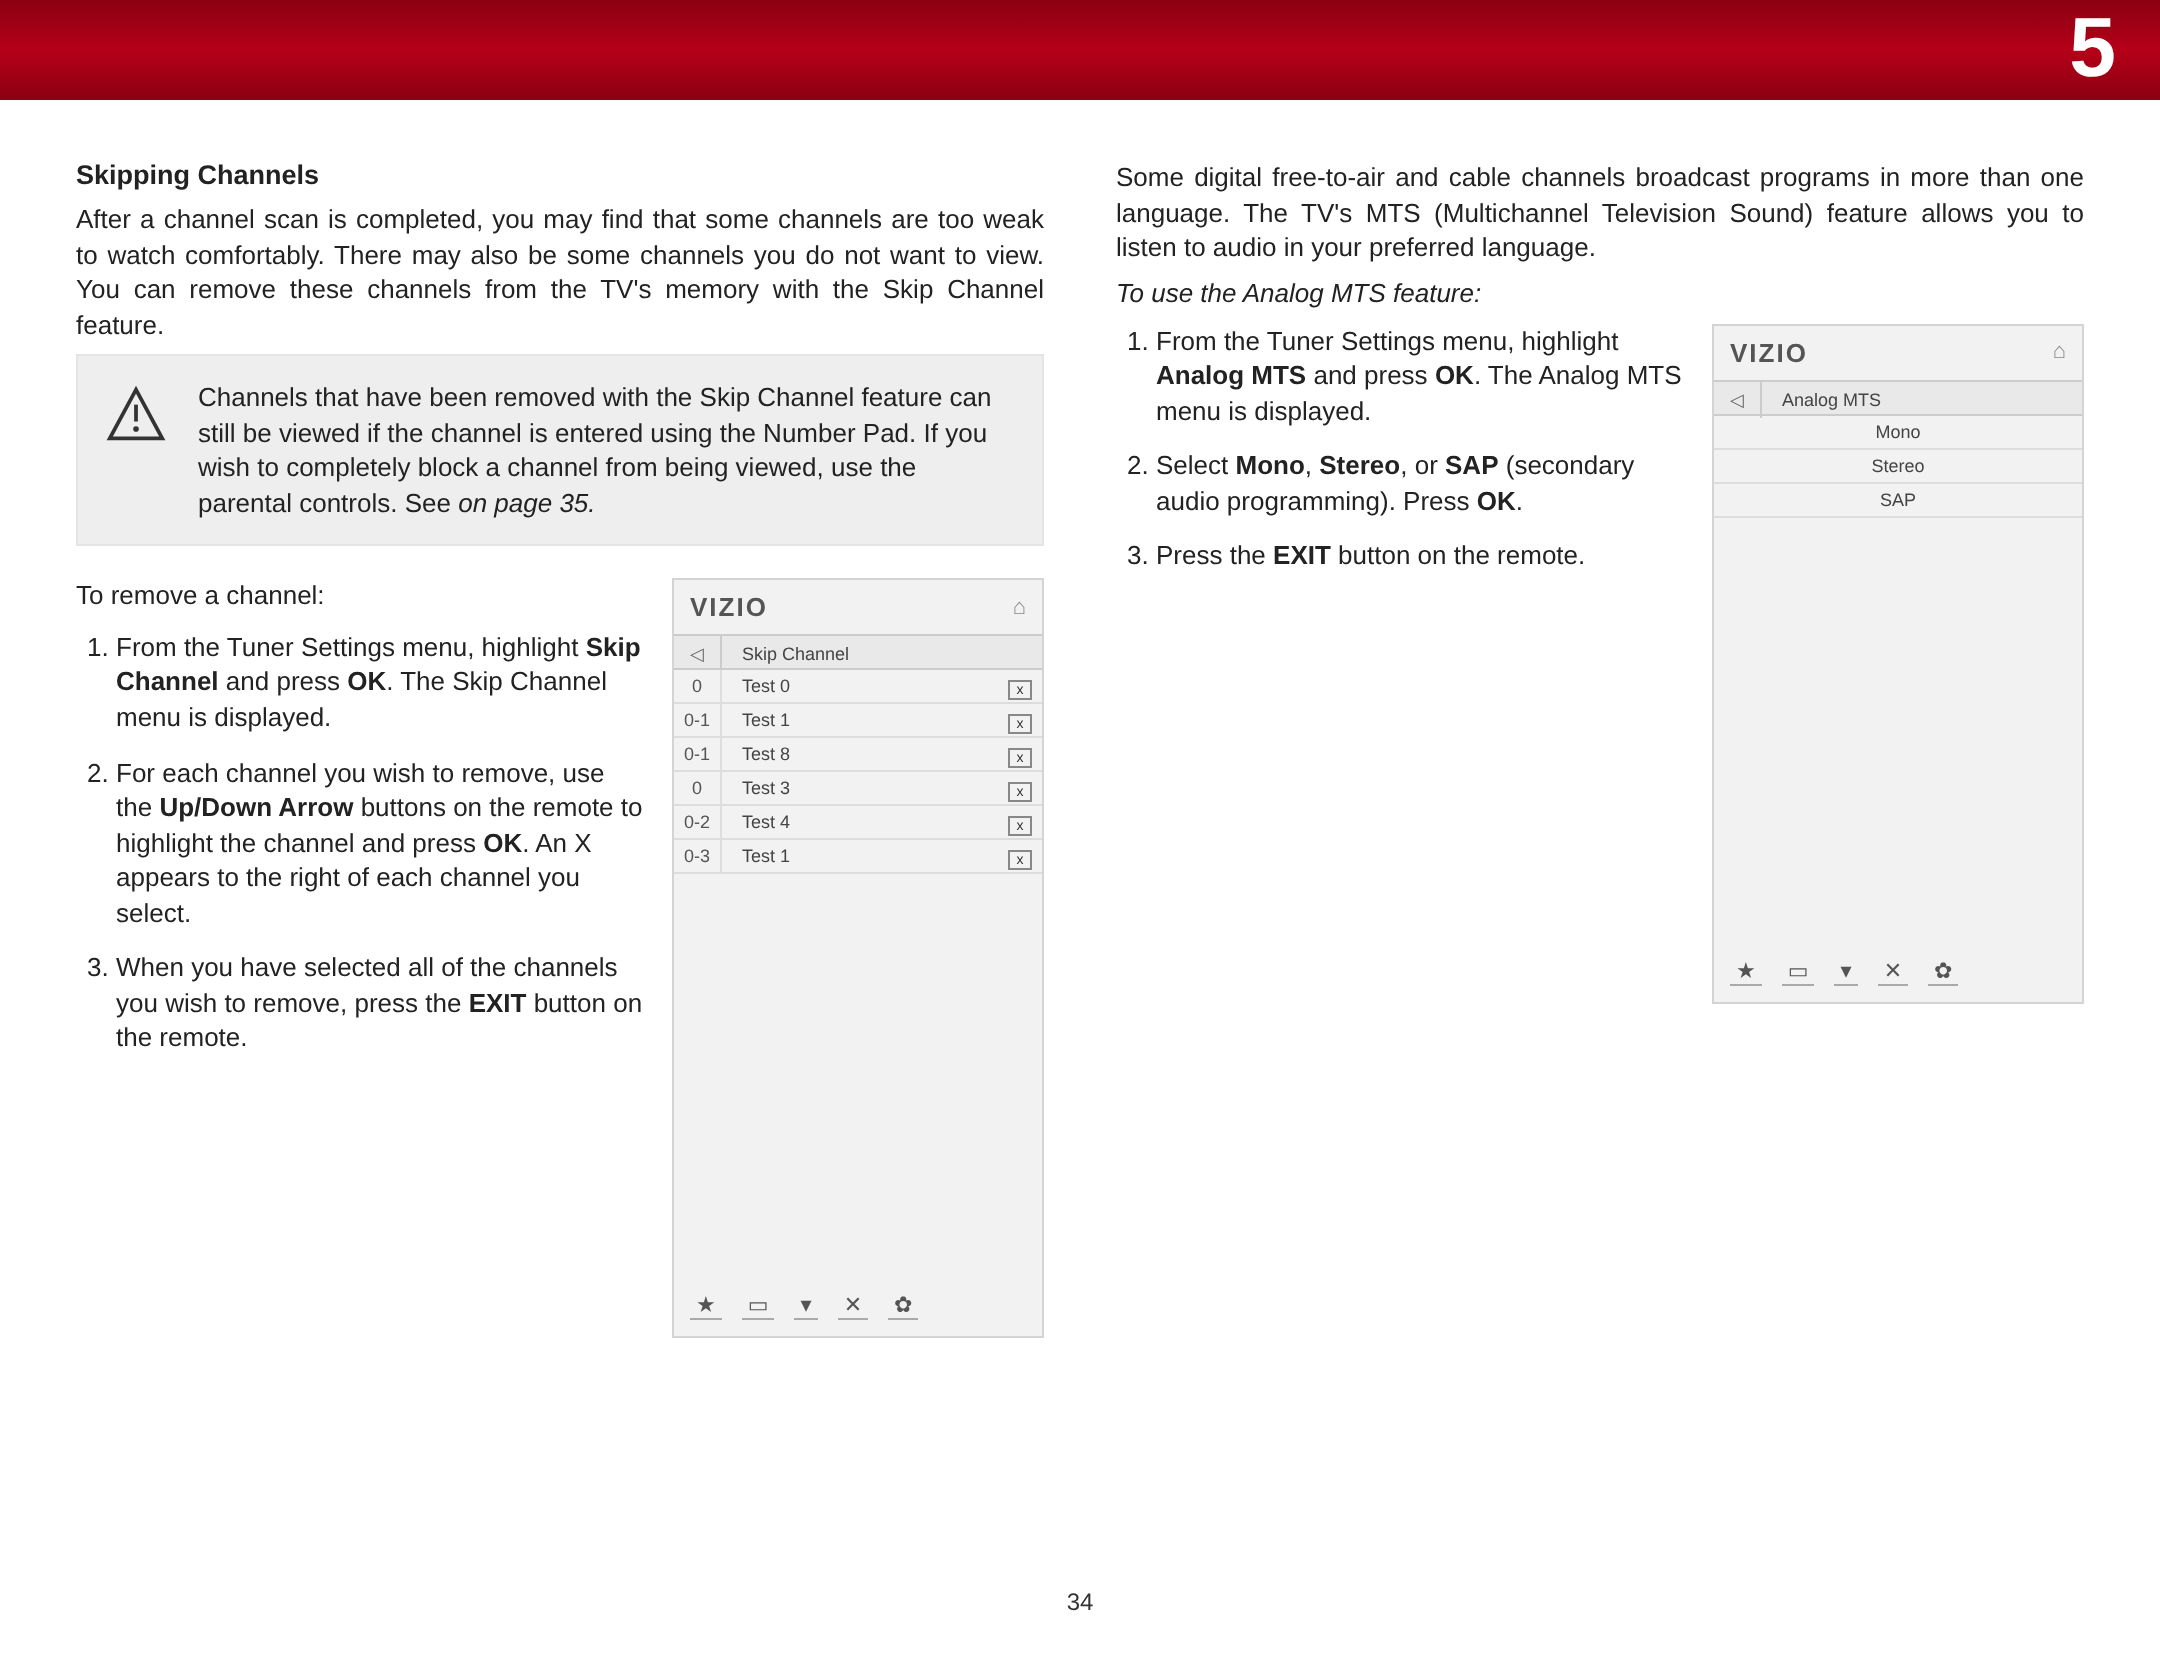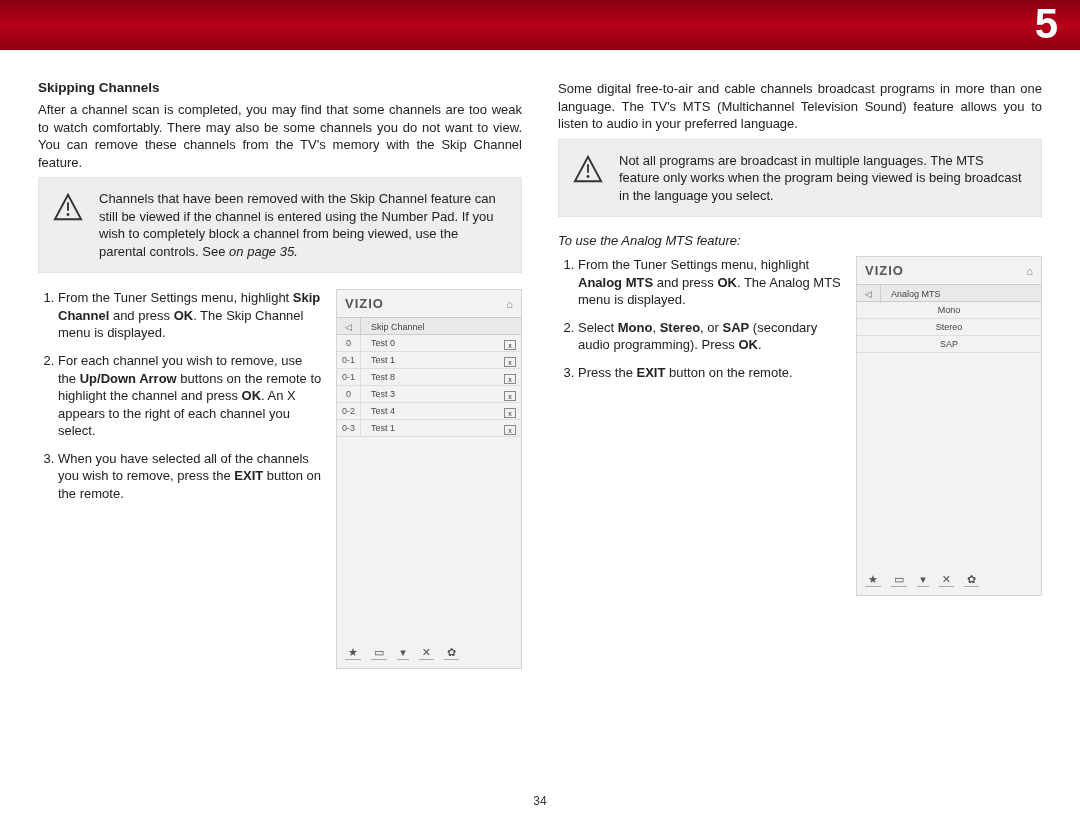--- a/index.html
+++ b/index.html
@@ -204,20 +204,21 @@
             <line x1="16" y1="11" x2="16" y2="20" stroke="#333" stroke-width="2"></line>
             <circle cx="16" cy="24" r="1.5" fill="#333"></circle>
           </svg>
       </span>
       <span>Channels that have been removed with the Skip Channel feature can still be viewed if the channel is entered using the Number Pad. If you wish to completely block a channel from being viewed, use the parental controls. See</span>
       <span class="it"> on page 35.</span>
     </div>
 
     <div class="instruct-row">
       <div class="instruct-text">
+        <p class="intro">To remove a channel:</p>
         <ol>
           <li>
             <span>From the Tuner Settings menu, highlight </span><b>Skip Channel</b><span> and press </span><b>OK</b><span>. The Skip Channel menu is displayed.</span>
           </li>
           <li>
             <span>For each channel you wish to remove, use the </span><b>Up/Down Arrow</b><span> buttons on the remote to highlight the channel and press </span><b>OK</b><span>. An X appears to the right of each channel you select.</span>
           </li>
           <li>
             <span>When you have selected all of the channels you wish to remove, press the </span><b>EXIT</b><span> button on the remote.</span>
           </li>
@@ -272,30 +273,20 @@
           <span>✕</span>
           <span>✿</span>
         </div>
       </div>
     </div>
   </div>
 
   <div class="col">
     <p class="lead">Some digital free-to-air and cable channels broadcast programs in more than one language. The TV's MTS (Multichannel Television Sound) feature allows you to listen to audio in your preferred language.</p>
 
-    <div class="note-box">
-      <span class="warn-icon">
-        <svg viewBox="0 0 32 32">
-            <path d="M16 3 L30 29 L2 29 Z" fill="none" stroke="#333" stroke-width="2"></path>
-            <line x1="16" y1="11" x2="16" y2="20" stroke="#333" stroke-width="2"></line>
-            <circle cx="16" cy="24" r="1.5" fill="#333"></circle>
-          </svg>
-      </span>
-      <span>Not all programs are broadcast in multiple languages. The MTS feature only works when the program being viewed is being broadcast in the language you select.</span>
-    </div>
 
     <p class="intro" style="margin-bottom:8px;font-style:italic;">To use the Analog MTS feature:</p>
 
     <div class="instruct-row">
       <div class="instruct-text">
         <ol 452="">
           <li>
             <span>From the Tuner Settings menu, highlight </span><b>Analog MTS</b><span> and press </span><b>OK</b><span>. The Analog MTS menu is displayed.</span>
           </li>
           <li>

